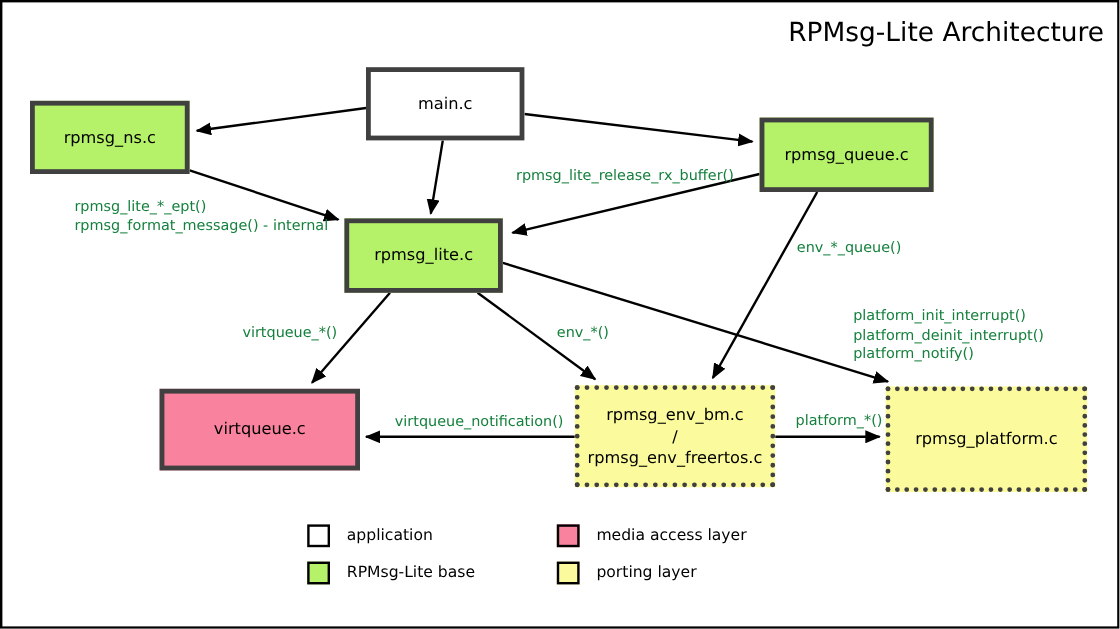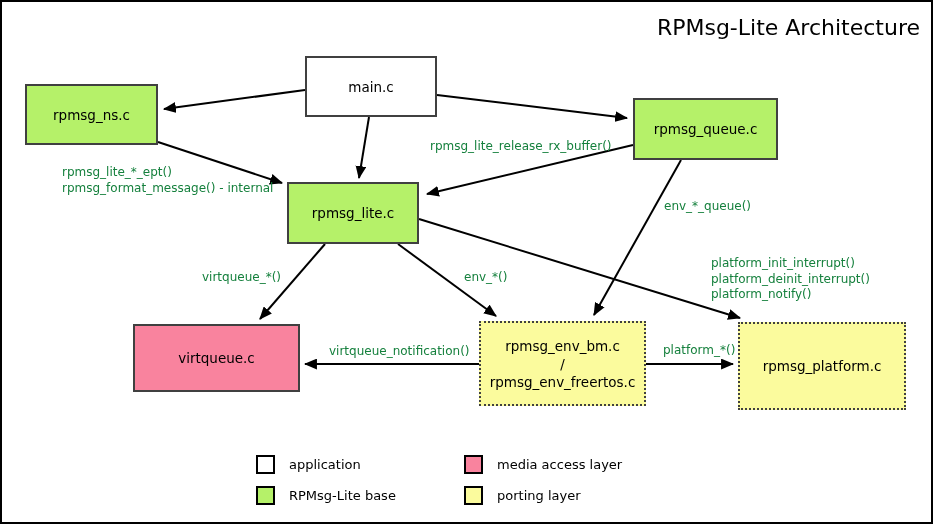--- a/index.html
+++ b/index.html
@@ -22,21 +22,21 @@
     left: 0; top: 0;
     width: 933px; height: 524px;
   }
   #edges line {
     stroke: #000000;
     stroke-width: 2;
   }
   .node {
     position: absolute;
     box-sizing: border-box;
-    border: 2px solid #404040;
+    border: 4px solid #404040;
     display: flex;
     align-items: center;
     justify-content: center;
     text-align: center;
     font-size: 13.5px;
     color: #000000;
     background: #ffffff;
   }
   .node.green  { background: #b5f169; }
   .node.pink   { background: #f9839e; }
@@ -55,21 +55,20 @@
     top: 13px;
     right: 11px;
     font-size: 22px;
     color: #000000;
     white-space: nowrap;
   }
   .legend-item {
     position: absolute;
     display: flex;
     align-items: center;
-    margin-top: 18px;
   }
   .legend-swatch {
     width: 19px;
     height: 19px;
     box-sizing: border-box;
     border: 2px solid #000000;
     margin-right: 14px;
     flex: 0 0 auto;
   }
   .legend-swatch.white  { background: #ffffff; }

